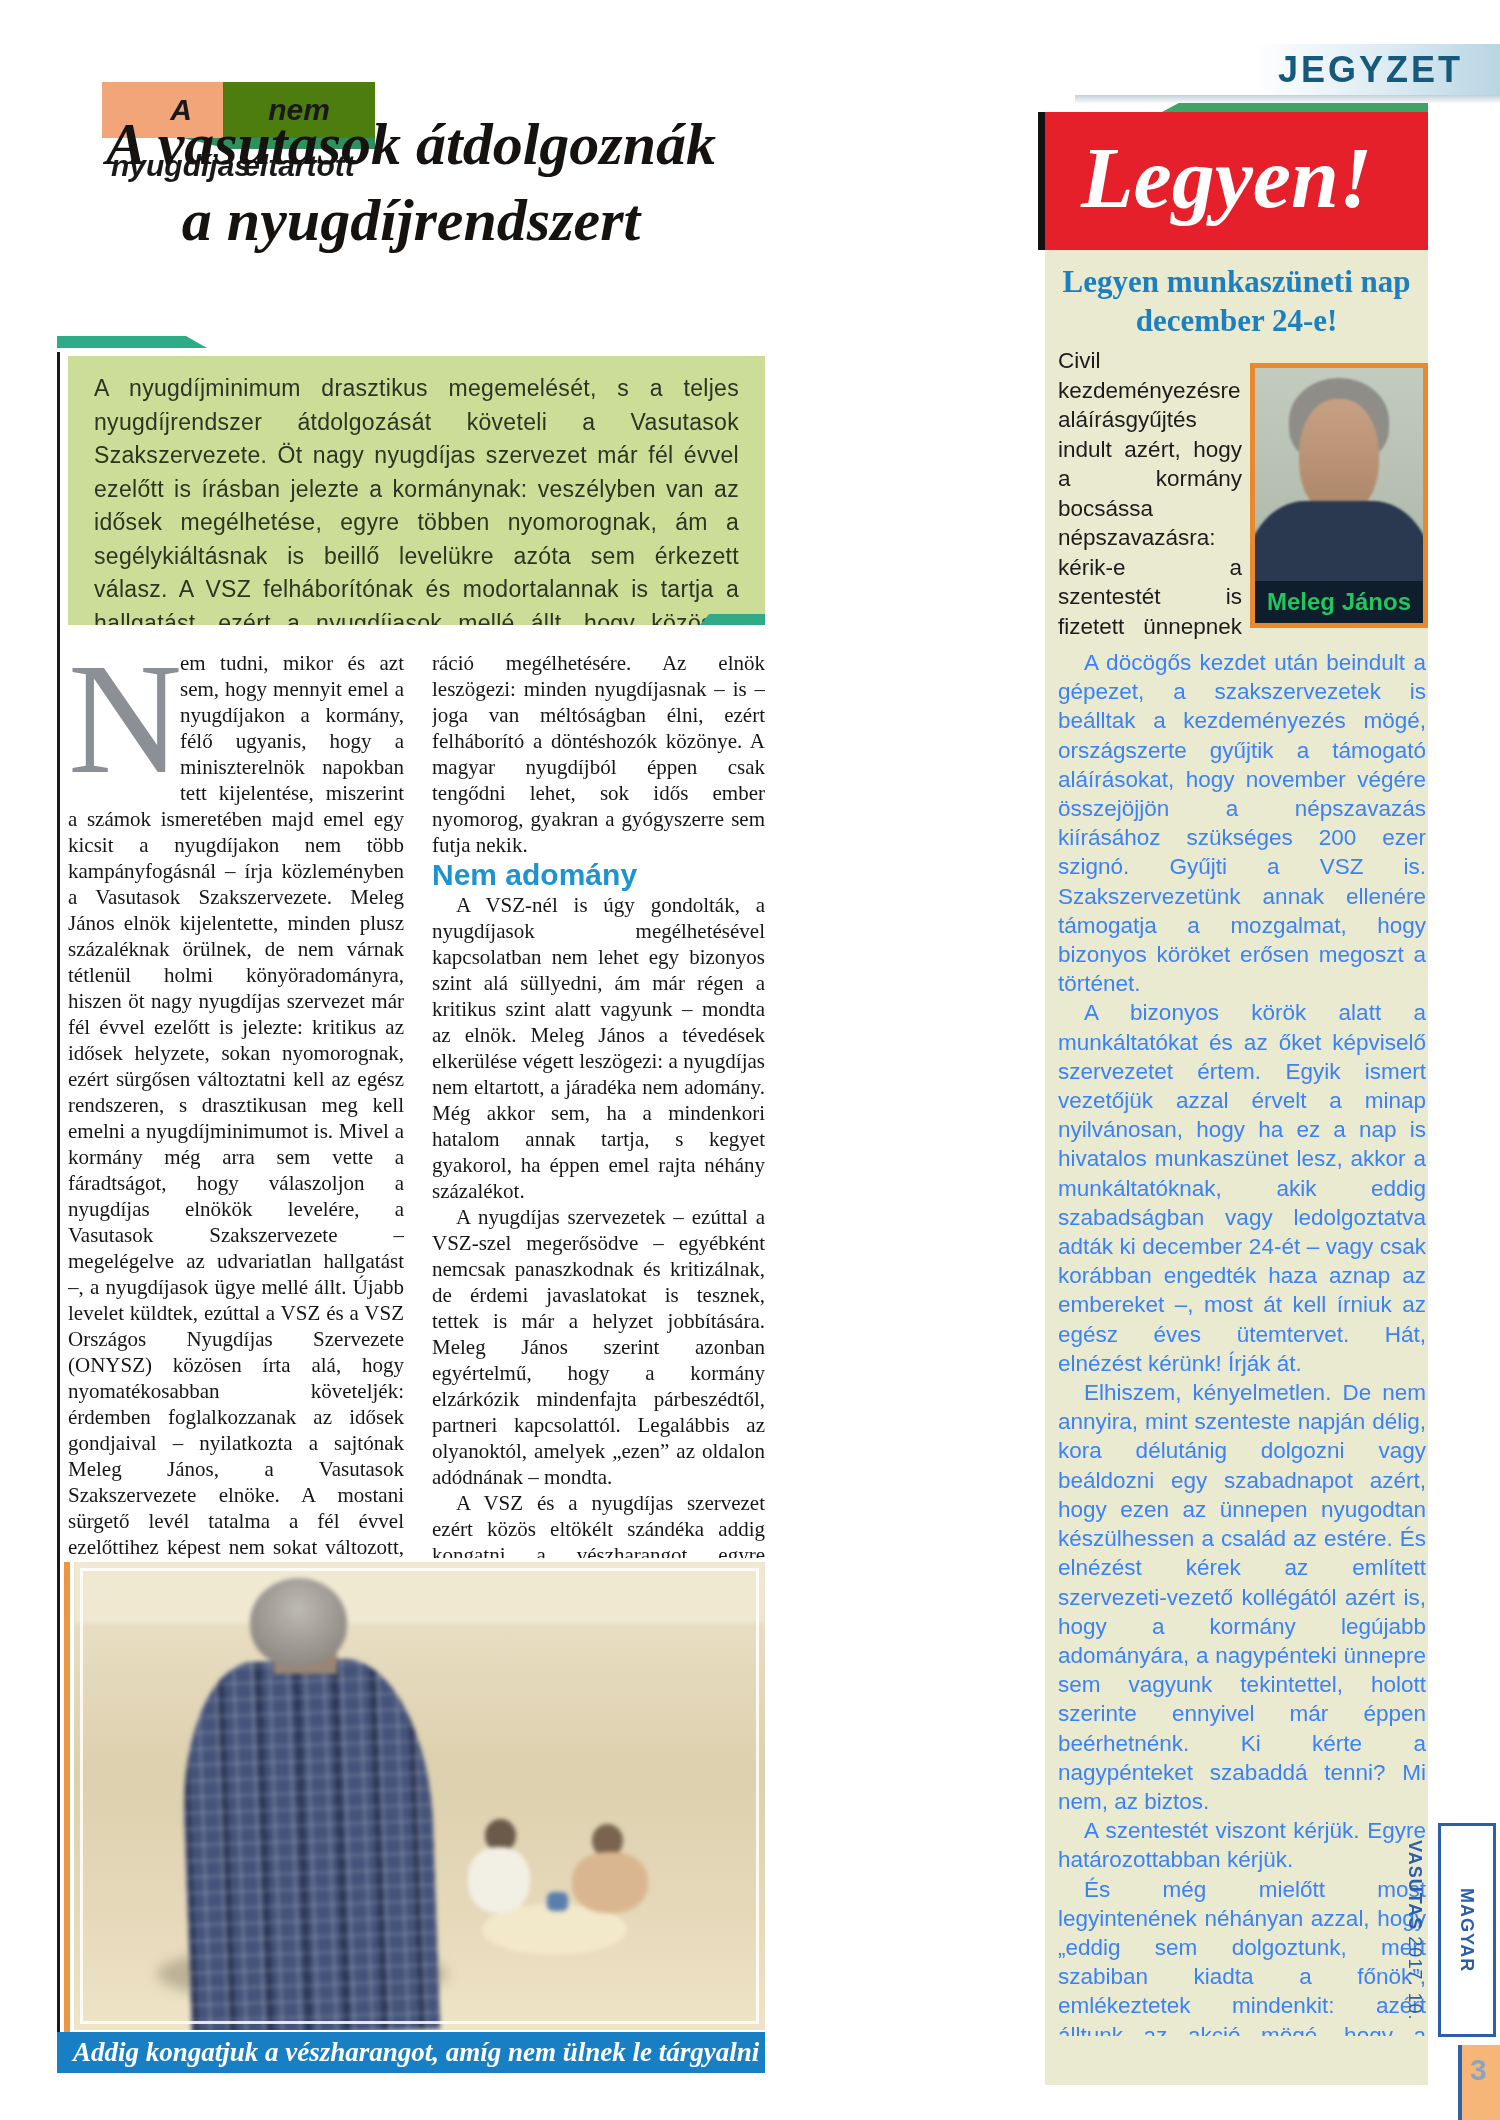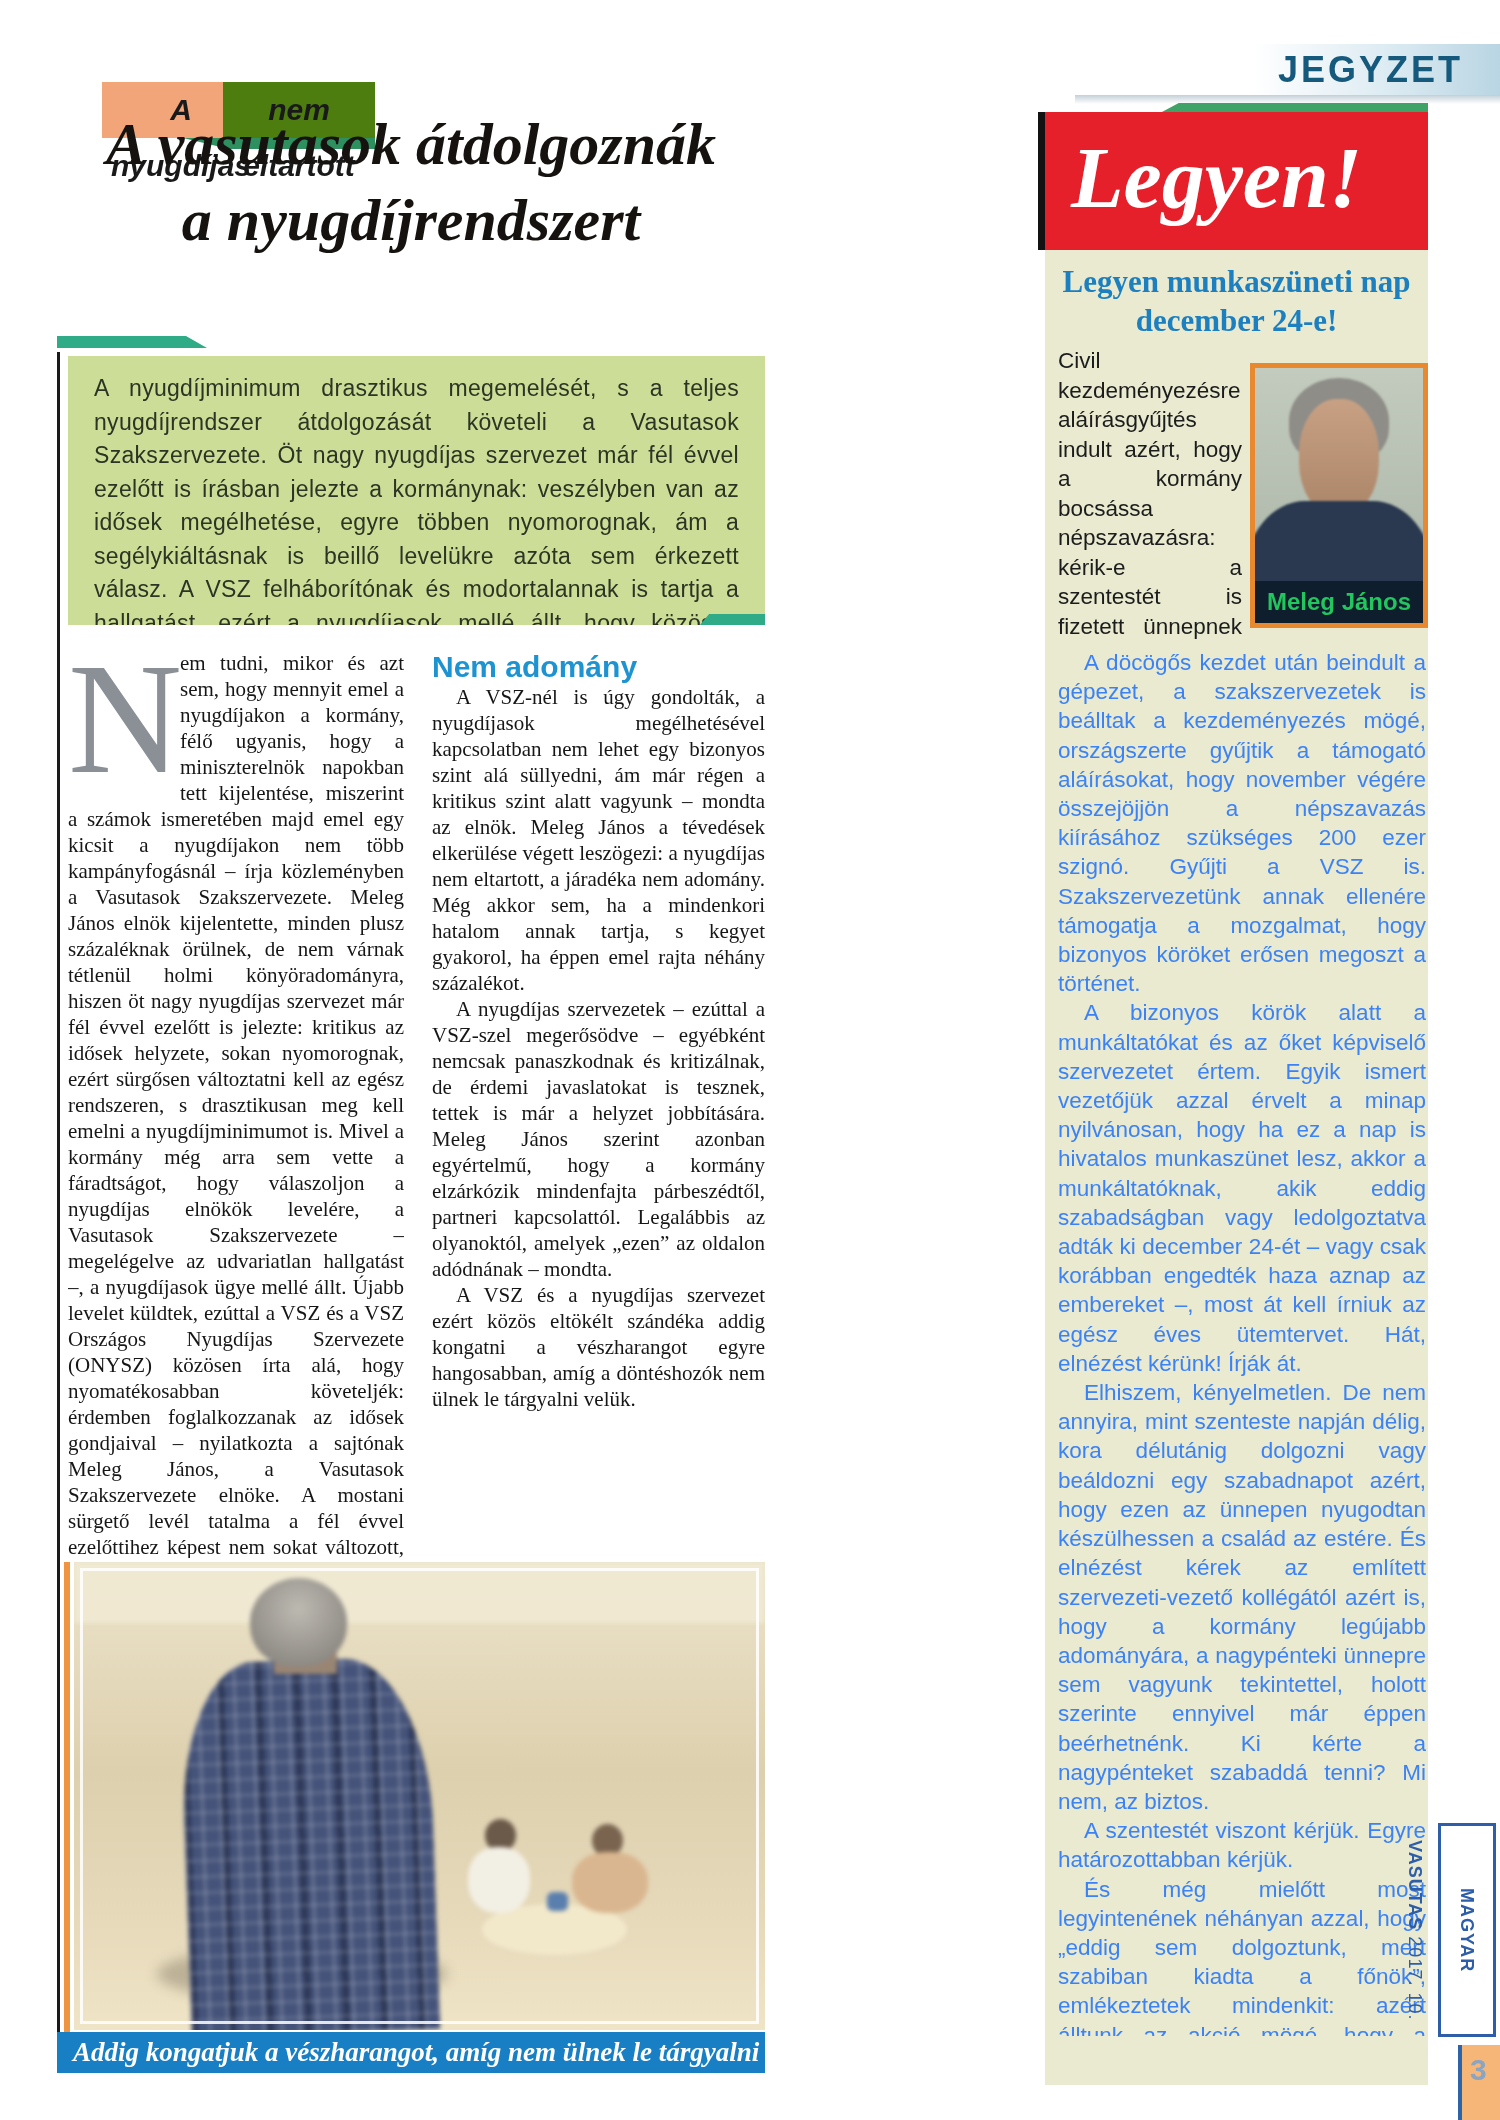--- a/index.html
+++ b/index.html
@@ -77,21 +77,21 @@
   .sand-mound{position:absolute;left:59%;top:73%;width:21%;height:11%;background:#f2e8ca;border-radius:50%;}
   .bucket{position:absolute;left:68.5%;top:70.5%;width:3%;height:4%;background:#5a7fae;border-radius:30%;}
   .photo-frame{position:absolute;inset:6px;border:3px solid rgba(255,255,255,.85);}
   .caption-bar{left:57px;top:2032px;width:708px;height:41px;background:#187fc4;
     box-sizing:border-box;padding-left:16px;font-family:"Liberation Serif",serif;
     font-style:italic;font-weight:bold;font-size:27px;line-height:41px;color:#ffffff;}
 
   
   .sb-bg{left:1045px;top:112px;width:383px;height:1973px;background:#e9ead0;}
   .sb-red{left:1045px;top:112px;width:383px;height:138px;background:#e6202b;
-    box-sizing:border-box;padding-left:26px;font-family:"Liberation Serif",serif;
+    box-sizing:border-box;padding-left:36px;font-family:"Liberation Serif",serif;
     font-style:italic;font-weight:bold;font-size:86px;line-height:132px;color:#ffffff;}
   .sb-redEdge{left:1038px;top:112px;width:7px;height:138px;background:#121212;}
   .sb-greenStrip{left:1160px;top:103px;width:268px;height:10px;background:#3fa367;
     clip-path:polygon(7% 0,100% 0,100% 100%,0 100%);}
   .sb-heading{left:1050px;top:262px;width:373px;text-align:center;
     font-family:"Liberation Serif",serif;font-weight:bold;font-size:31px;line-height:39px;color:#1b7fc0;}
   .sb-intro{left:1058px;top:346px;width:184px;height:300px;overflow:hidden;
     font-size:22.5px;line-height:29.5px;text-align:justify;color:#1c1c1c;}
   .portrait{left:1250px;top:363px;width:178px;height:265px;border:5px solid #e8882f;
     box-sizing:border-box;background:linear-gradient(180deg,#c2cbbd,#a9b3a5);overflow:hidden;}
@@ -139,20 +139,21 @@
   <div class="abs teal-dash-1"></div>
 
   <div class="abs lead-box">A nyugdíjminimum drasztikus megemelését, s a teljes nyugdíjrendszer átdolgozását követeli a Vasutasok Szakszervezete. Öt nagy nyugdíjas szervezet már fél évvel ezelőtt is írásban jelezte a kormánynak: veszélyben van az idősek megélhetése, egyre többen nyomorognak, ám a segélykiáltásnak is beillő levelükre azóta sem érkezett válasz. A VSZ felháborítónak és modortalannak is tartja a hallgatást, ezért a nyugdíjasok mellé állt, hogy közösen követeljenek érdemi intézkedést.</div>
   <div class="abs teal-dash-2"></div>
 
   <div class="abs bodycol col1">
     <p><span class="dropcap">N</span><span>em tudni, mikor és azt sem, hogy mennyit emel a nyugdíjakon a kormány, félő ugyanis, hogy a miniszterelnök napokban tett kijelentése, miszerint a számok ismeretében majd emel egy kicsit a nyugdíjakon nem több kampányfogásnál – írja közleményben a Vasutasok Szakszervezete. Meleg János elnök kijelentette, minden plusz százaléknak örülnek, de nem várnak tétlenül holmi könyöradományra, hiszen öt nagy nyugdíjas szervezet már fél évvel ezelőtt is jelezte: kritikus az idősek helyzete, sokan nyomorognak, ezért sürgősen változtatni kell az egész rendszeren, s drasztikusan meg kell emelni a nyugdíjminimumot is. Mivel a kormány még arra sem vette a fáradtságot, hogy válaszoljon a nyugdíjas elnökök levelére, a Vasutasok Szakszervezete – megelégelve az udvariatlan hallgatást –, a nyugdíjasok ügye mellé állt. Újabb levelet küldtek, ezúttal a VSZ és a VSZ Országos Nyugdíjas Szervezete (ONYSZ) közösen írta alá, hogy nyomatékosabban követeljék: érdemben foglalkozzanak az idősek gondjaival – nyilatkozta a sajtónak Meleg János, a Vasutasok Szakszervezete elnöke. A mostani sürgető levél tatalma a fél évvel ezelőttihez képest nem sokat változott, mint ahogy a nyugdíjrendszer sem, amely nem teremt biztonságot az idős emberek számára, s nem garancia sem a mostani, sem a majdani idős gene-</span></p>
   </div>
 
   <div class="abs bodycol col2">
+    <p>ráció megélhetésére. Az elnök leszögezi: minden nyugdíjasnak – is – joga van méltóságban élni, ezért felháborító a döntéshozók közönye. A magyar nyugdíjból éppen csak tengődni lehet, sok idős ember nyomorog, gyakran a gyógyszerre sem futja nekik.</p>
     <p class="subhead">Nem adomány</p>
     <p class="indent">A VSZ-nél is úgy gondolták, a nyugdíjasok megélhetésével kapcsolatban nem lehet egy bizonyos szint alá süllyedni, ám már régen a kritikus szint alatt vagyunk – mondta az elnök. Meleg János a tévedések elkerülése végett leszögezi: a nyugdíjas nem eltartott, a járadéka nem adomány. Még akkor sem, ha a mindenkori hatalom annak tartja, s kegyet gyakorol, ha éppen emel rajta néhány százalékot.</p>
     <p class="indent">A nyugdíjas szervezetek – ezúttal a VSZ-szel megerősödve – egyébként nemcsak panaszkodnak és kritizálnak, de érdemi javaslatokat is tesznek, tettek is már a helyzet jobbítására. Meleg János szerint azonban egyértelmű, hogy a kormány elzárkózik mindenfajta párbeszédtől, partneri kapcsolattól. Legalábbis az olyanoktól, amelyek „ezen” az oldalon adódnának – mondta.</p>
     <p class="indent">A VSZ és a nyugdíjas szervezet ezért közös eltökélt szándéka addig kongatni a vészharangot egyre hangosabban, amíg a döntéshozók nem ülnek le tárgyalni velük.</p>
   </div>
 
   <div class="abs photo-rule"></div>
   <div class="abs photo">
     <div class="photo-blur">
       <div class="horizon"></div>

